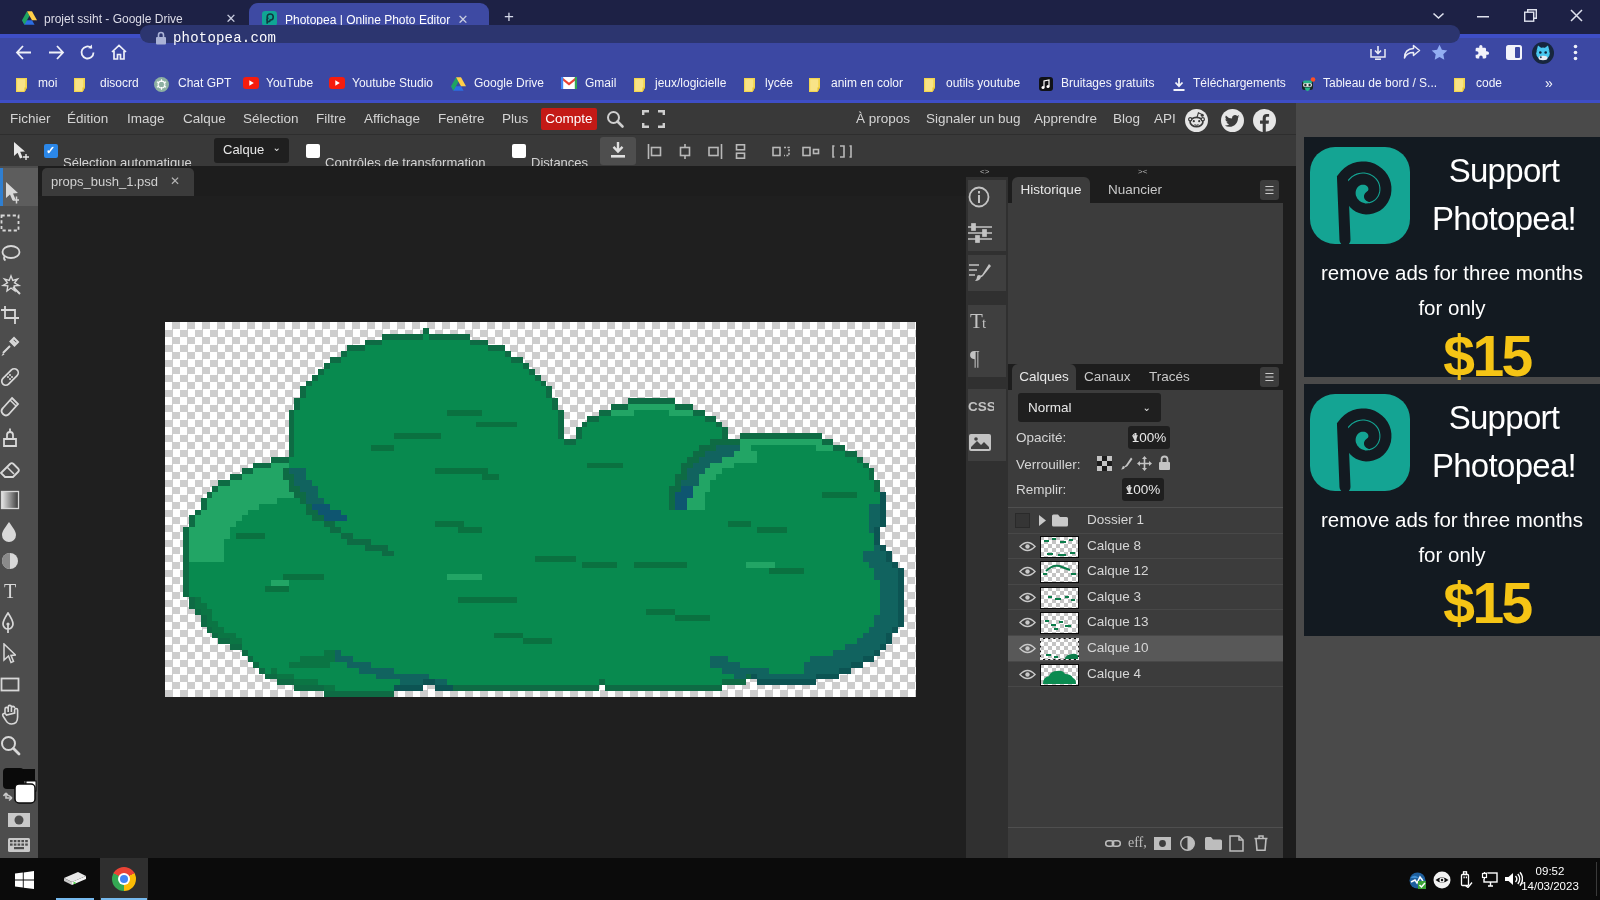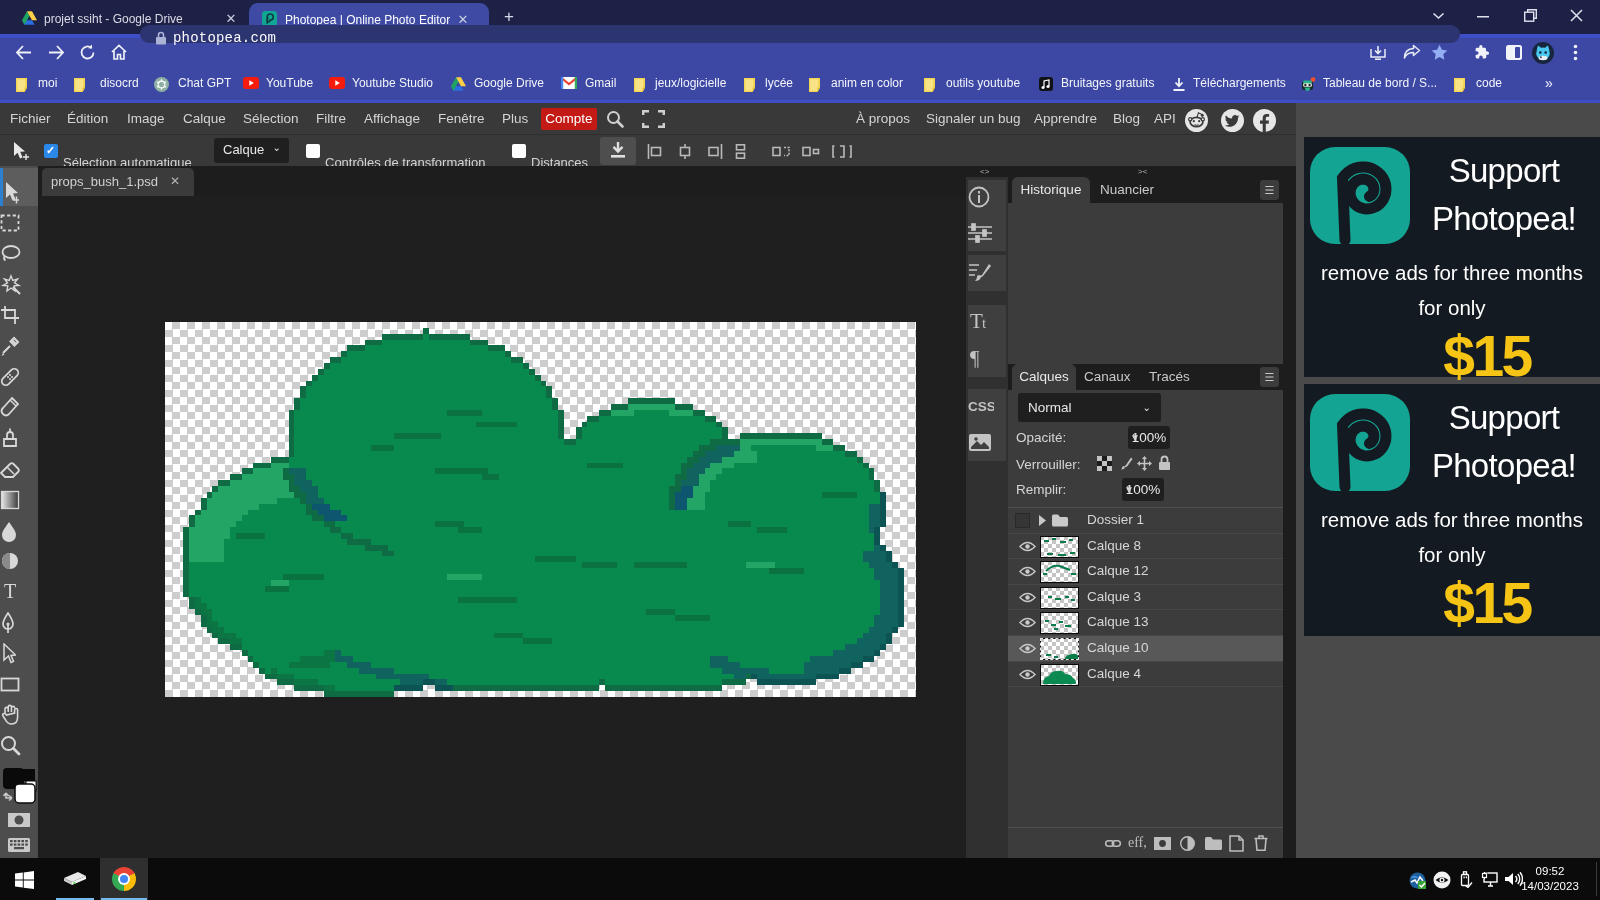--- a/index.html
+++ b/index.html
@@ -705,21 +705,21 @@
       <svg width="24" height="20" style="margin-top:8px">
         <rect x="1" y="1" width="22" height="17" rx="2" fill="#c3c3c3"></rect>
         <path d="M3 14 l6-6 4 4 3-3 5 5 v2 H3 Z" fill="#3f3f3f"></path>
         <circle cx="8" cy="6" r="1.8" fill="#3f3f3f"></circle>
       </svg>
     </span>
   </div>
 <div class="abs" id="histpan">
   <div id="histtabs">
       <span id="histtab1">Historique</span>
-      <span style="position:absolute;left:92px;top:5px">Nuancier</span>
+      <span style="position:absolute;left:100px;top:5px">Nuancier</span>
       <span class="ham" style="right:4px;top:3px">☰</span>
     </div>
 </div>
 <div class="abs" id="laypan">
   <div id="laytabs">
       <span id="laytab1">Calques</span>
       <span style="position:absolute;left:76px;top:5px">Canaux</span>
       <span style="position:absolute;left:141px;top:5px">Tracés</span>
       <span class="ham" style="right:4px;top:3px">☰</span>
     </div>

